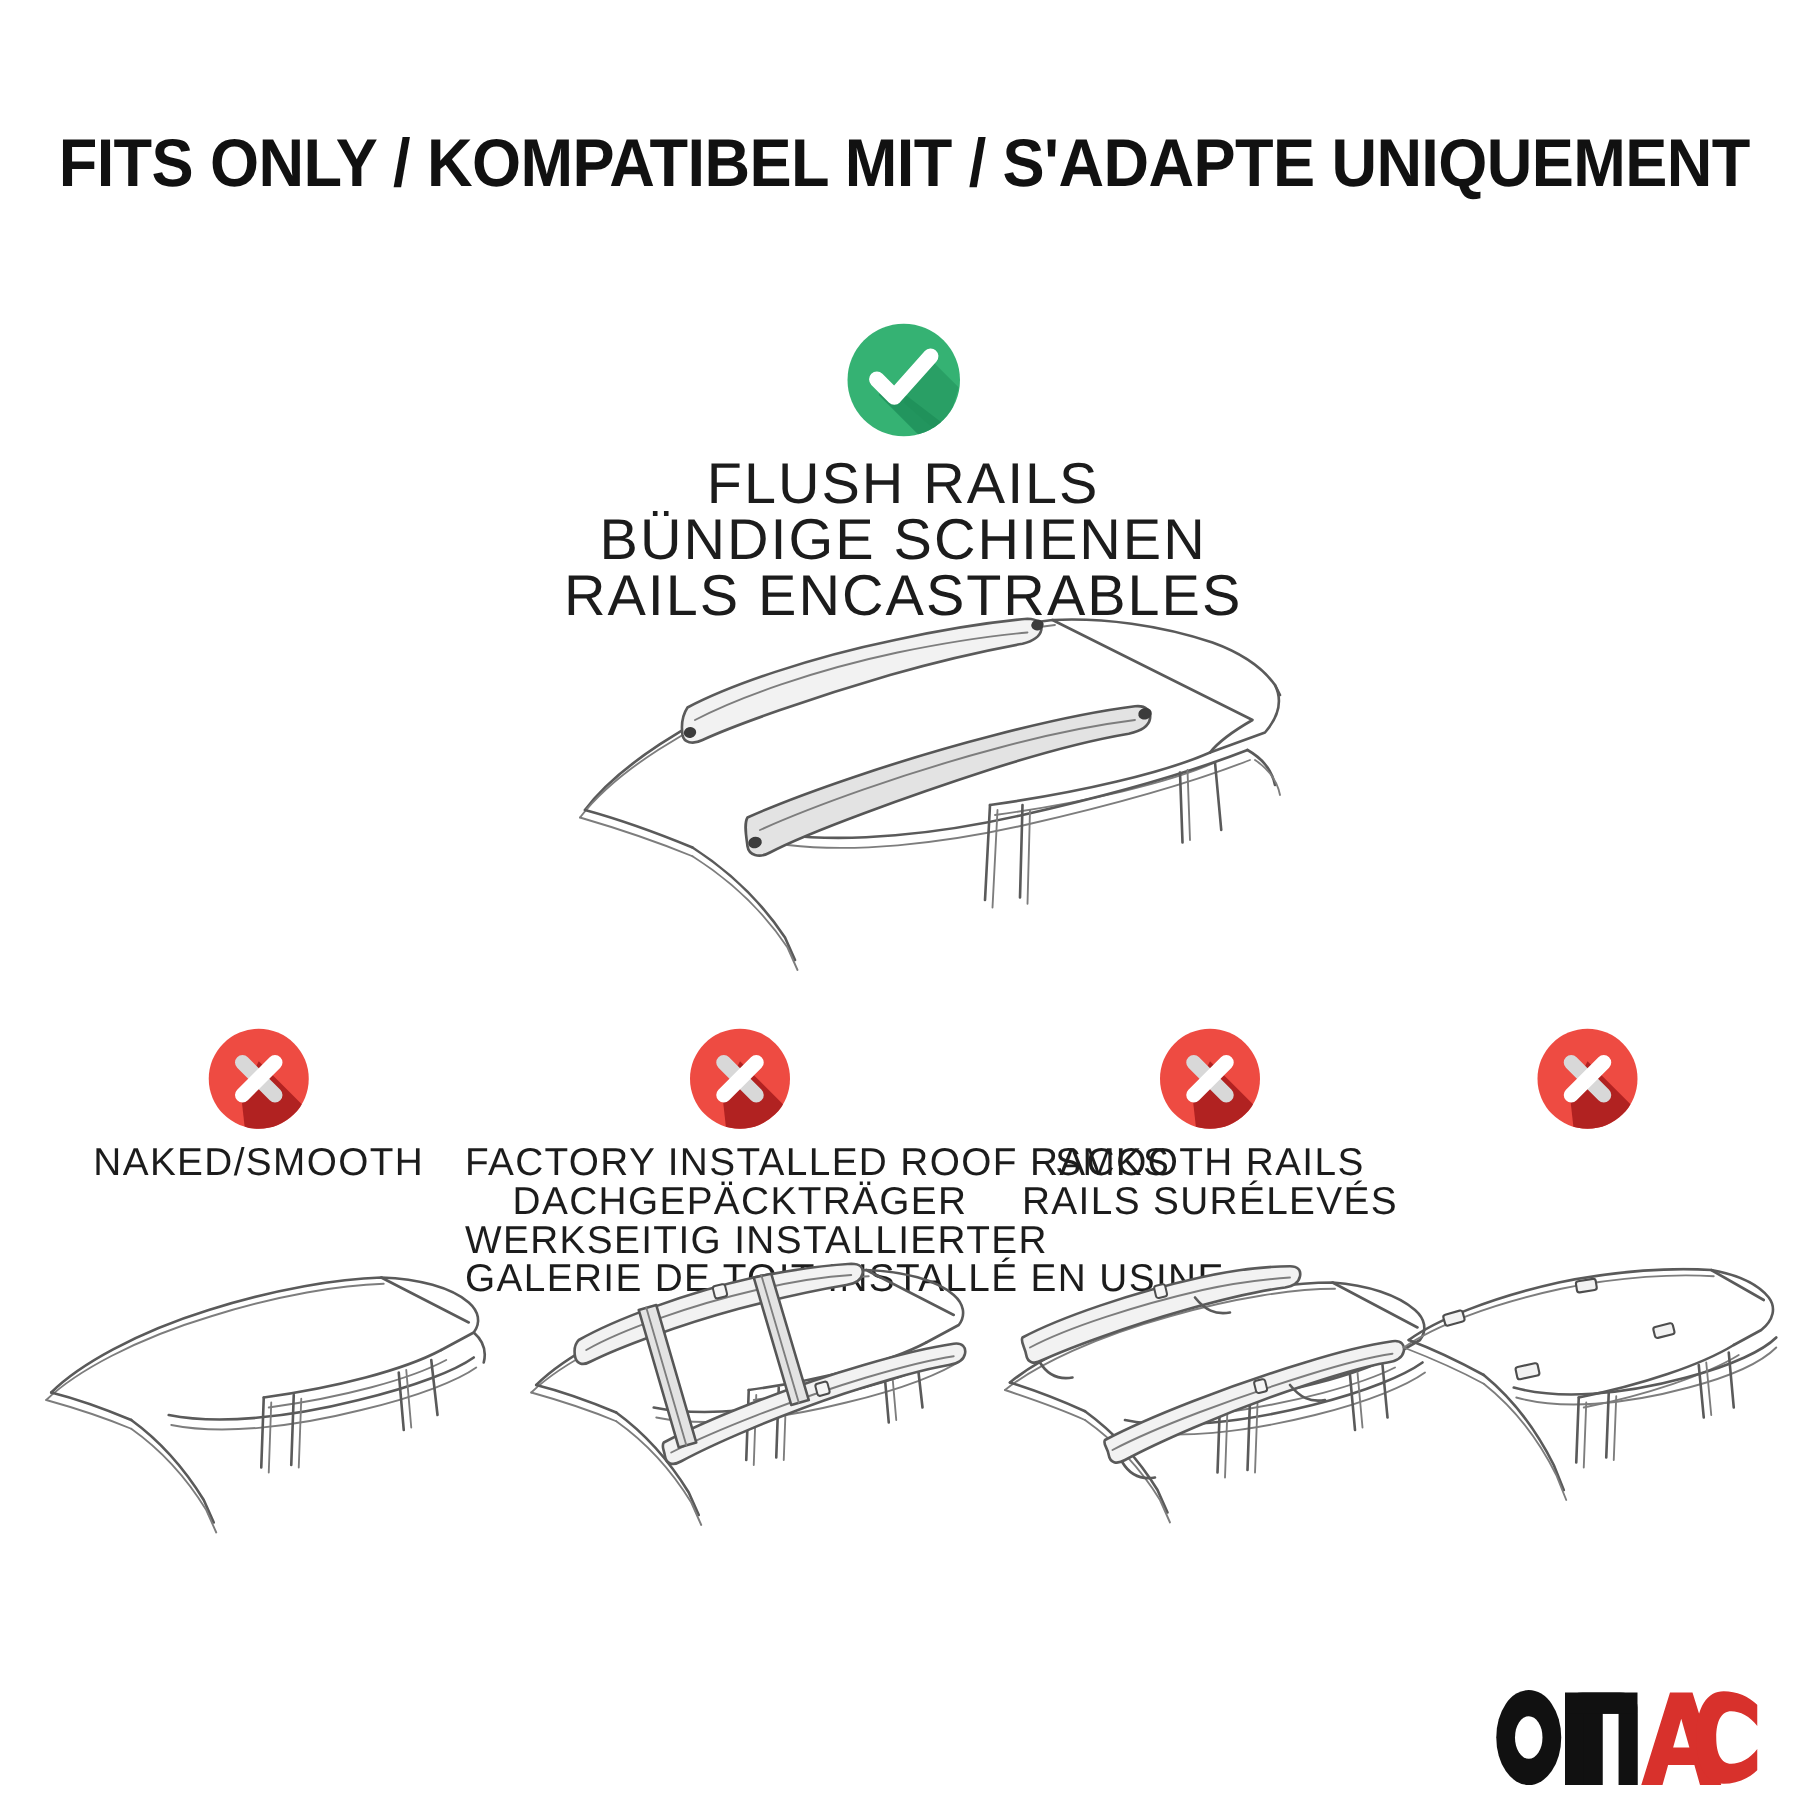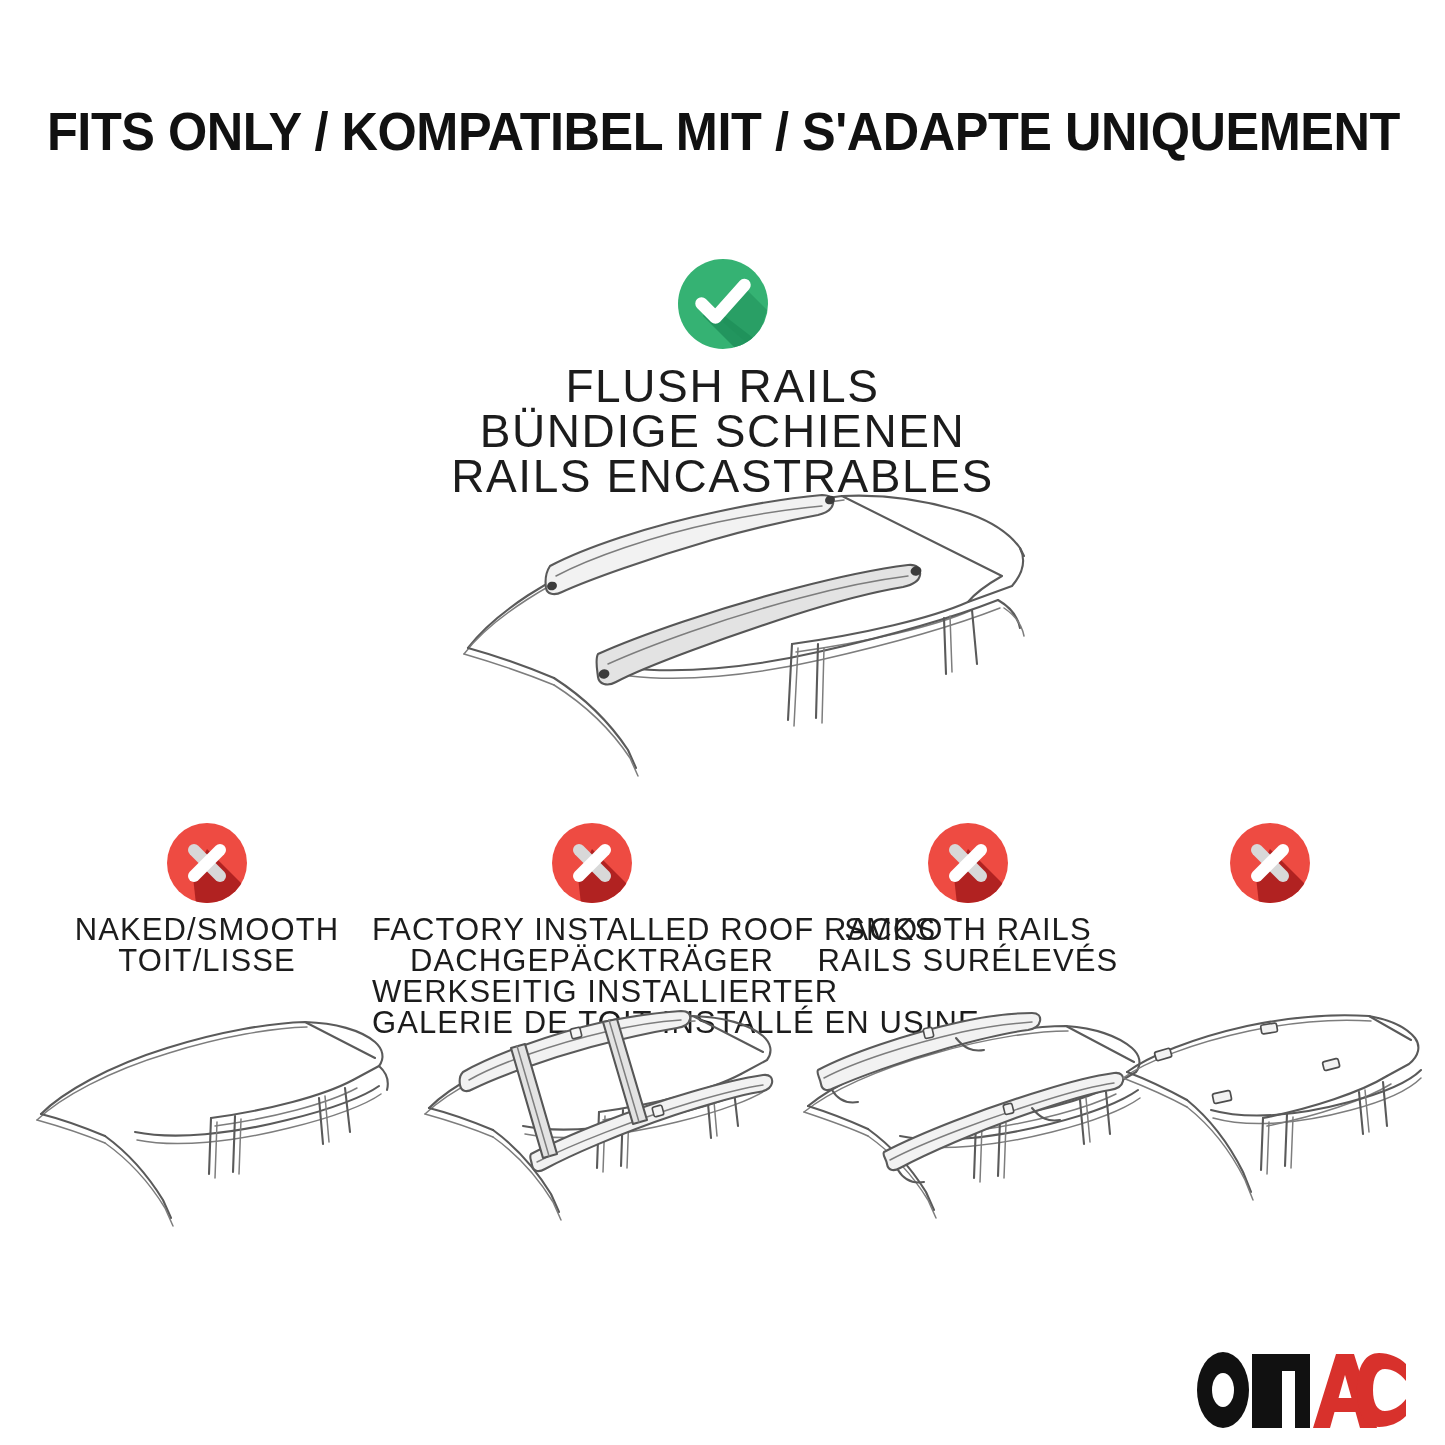--- a/index.html
+++ b/index.html
@@ -209,21 +209,20 @@
       <g clip-path="url(#clipRed0)">
         <path d="M41 27 L55 41 L82 68 L82 82 L30 82 L27 55 Z" fill="#a81d1d" opacity="0.88"></path>
       </g>
       <g stroke-linecap="round">
         <line x1="28" y1="28" x2="54" y2="54" stroke="#d8d8d8" stroke-width="12"></line>
         <line x1="28" y1="54" x2="54" y2="28" stroke="#ffffff" stroke-width="12"></line>
       </g>
     </svg>
     <div class="nf-label">
       <div>NAKED/SMOOTH</div>
-      <div>TOIT/LISSE</div>
     </div>
     <svg class="nf-art" width="368" height="230" viewBox="0 0 368 230">
       <path class="art-line" d="M18 100 C40 78 86 52 144 34 C198 17 248 9 282 8 L352 44"></path>
       <path class="art-line-thin" d="M14 106 C38 83 86 57 146 39 C200 22 250 14 284 13"></path>
       <path class="art-line" d="M282 8 C312 9 338 16 352 28 C360 35 362 44 356 52 L330 66"></path>
       <path class="art-line" d="M330 66 C300 82 246 96 188 104"></path>
       <path class="art-line-thin" d="M334 74 C304 90 250 104 192 112"></path>
       <path class="art-line" d="M18 100 C34 104 58 112 82 122"></path>
       <path class="art-line-thin" d="M14 106 C32 111 58 119 82 129"></path>
       <path class="art-line" d="M82 122 C104 138 124 160 140 186 L148 204"></path>

